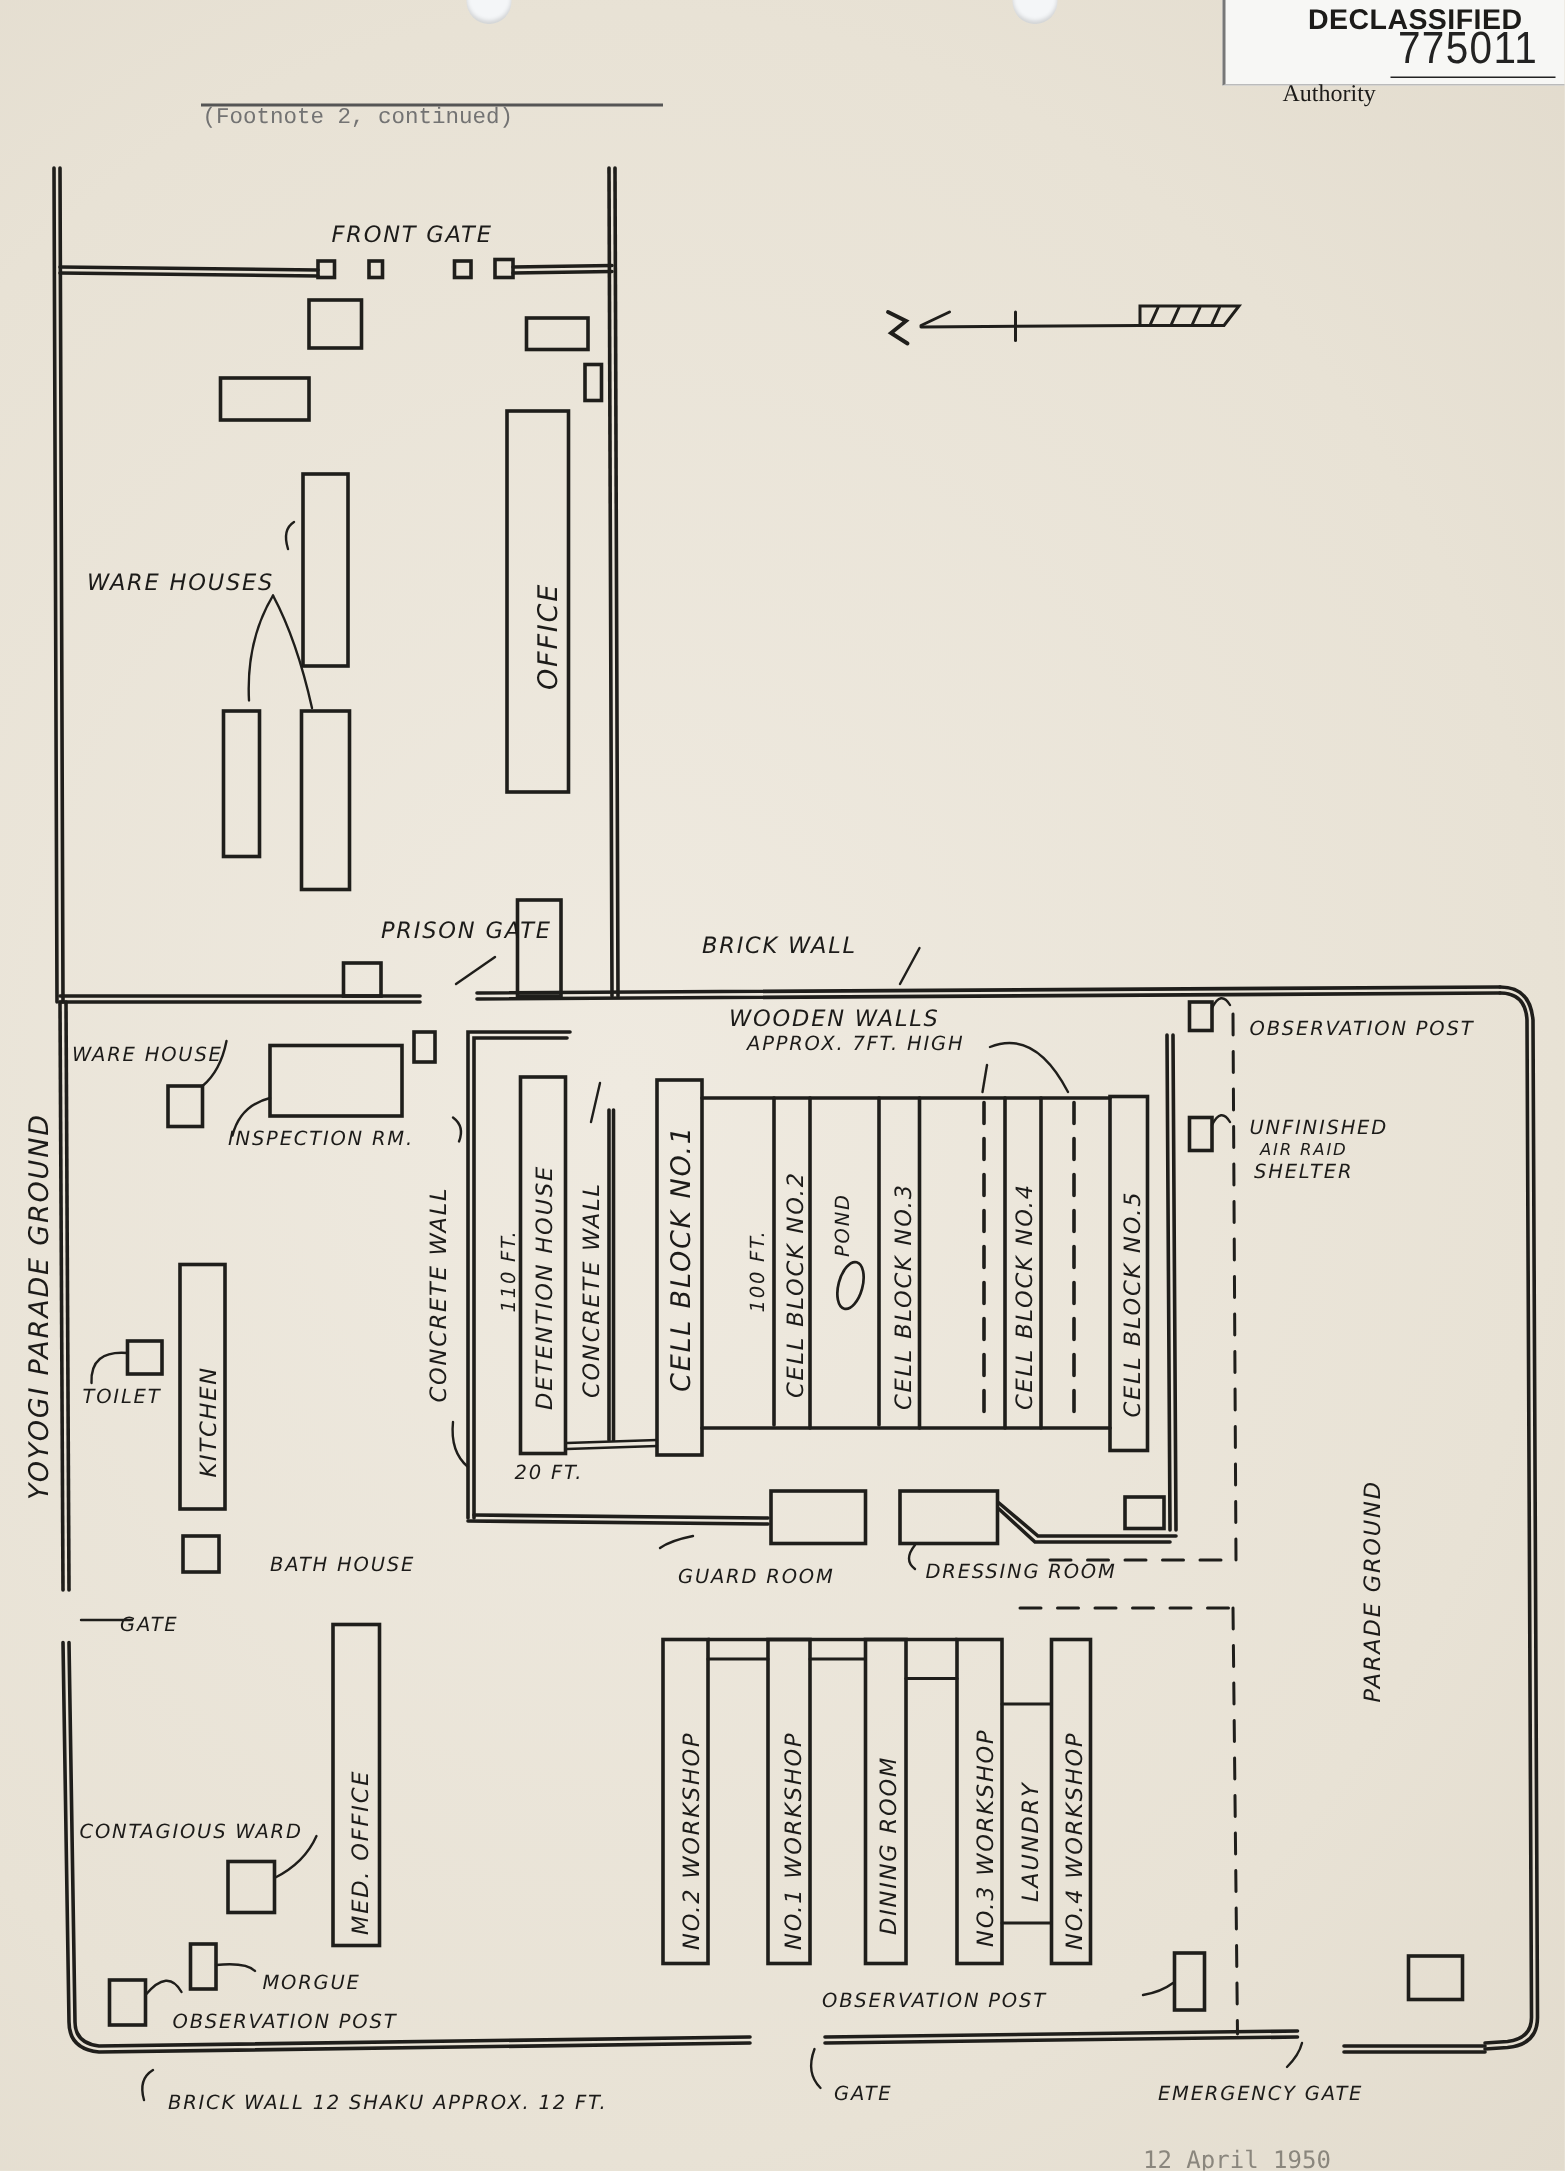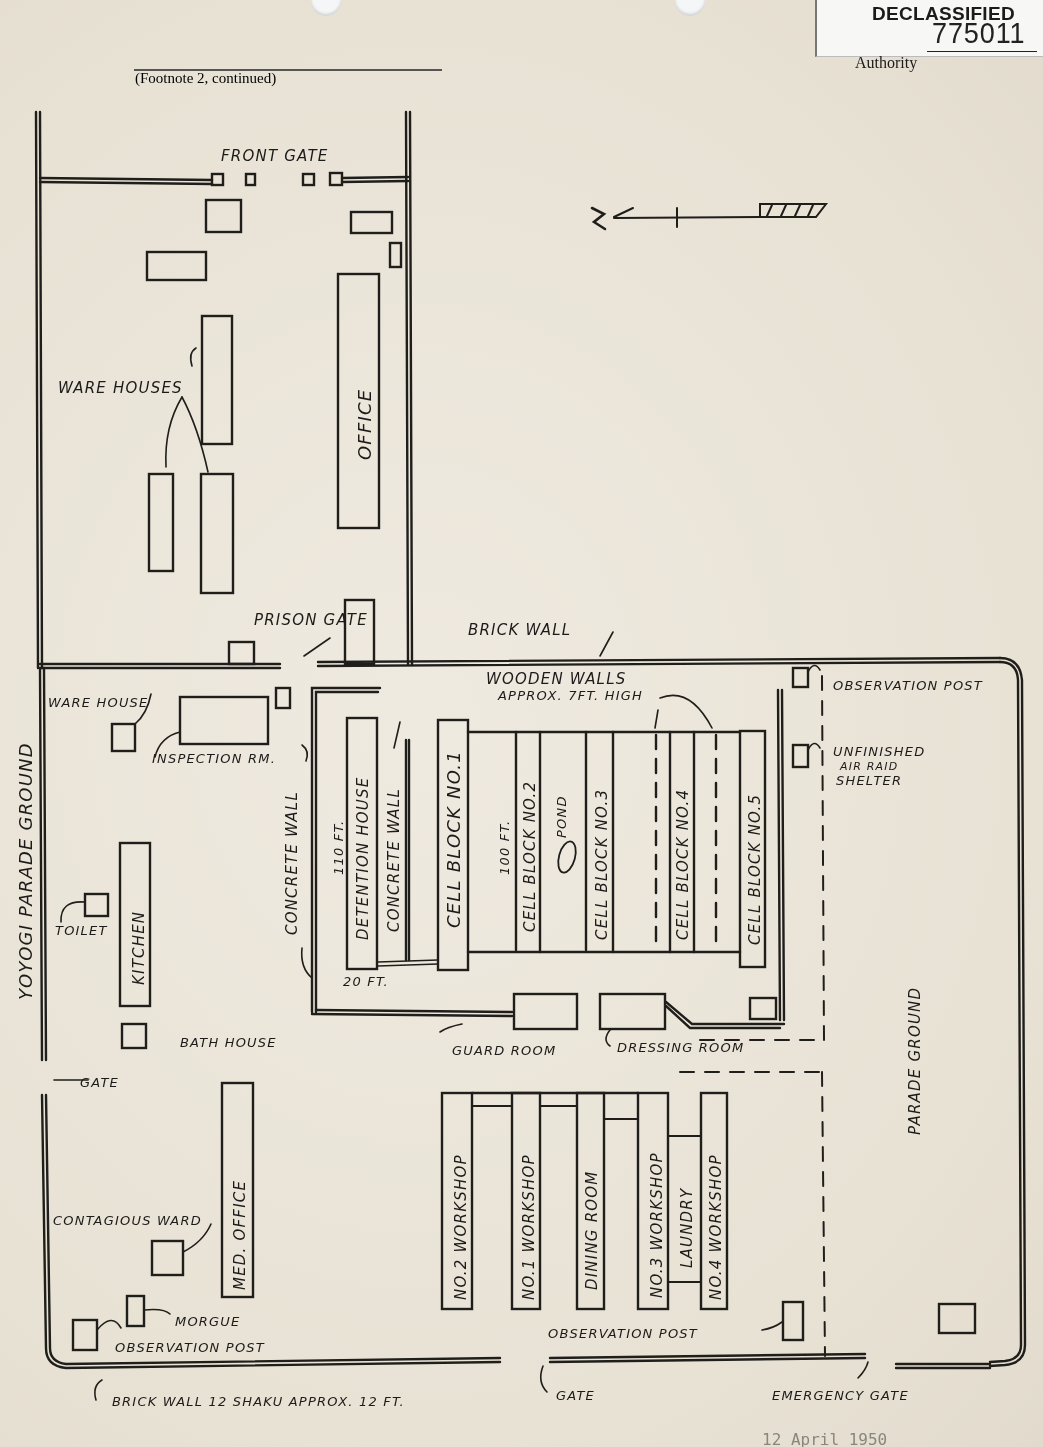--- a/index.html
+++ b/index.html
@@ -10,22 +10,22 @@
   .hole { position:absolute; top:-14px; width:30px; height:30px; border-radius:50%; background:#f4f6f8;
           box-shadow: inset 0 -2px 3px rgba(0,0,0,0.15); }
   .stamp { position:absolute; left:815px; top:0; width:228px; height:56px; background:#f7f7f5;
            border-left:2px solid #777; border-bottom:1px solid #bbb; }
   .stamp .t1 { position:absolute; left:55px; top:3px; font-family:Liberation Sans, sans-serif; font-weight:bold;
                font-size:19px; letter-spacing:0.3px; }
   .stamp .t2 { position:absolute; left:38px; top:30px; font-family:"Liberation Serif", serif; font-size:16px;margin-top:24px; }
   .stamp .t3 { position:absolute; left:115px; top:16px; font-family:"Liberation Sans", sans-serif; font-size:30px;
                font-weight:300; letter-spacing:1px; color:#222; transform:scaleX(0.9); transform-origin:left; }
   .stamp .uline { position:absolute; left:110px; top:51px; width:110px; height:1px; background:#222; }
-  .footnote { position:absolute; left:135px; top:70px; font-family:Liberation Serif, serif; font-size:15px;
-              color:#000000; }
+  .footnote { position:absolute; left:135px; top:70px; font-family:Liberation Mono, monospace; font-size:15px;
+              color:#737373; }
   .footnote-rule { position:absolute; left:134px; top:69px; width:308px; height:2px; background:#555; }
   .date { position:absolute; left:762px; top:1430px; font-family:"DejaVu Sans Mono", monospace; font-size:16px; color:#8a867d; }
 
   svg.map { position:absolute; left:0; top:0; }
   .lbl { font-family:"DejaVu Sans", sans-serif; font-style:italic; fill:#1c1b19; letter-spacing:1.2px; }
   .lbl-s { font-size:13px; }
   .lbl-m { font-size:15px; }
   .lbl-l { font-size:18px; }
 </style>
 </head>

